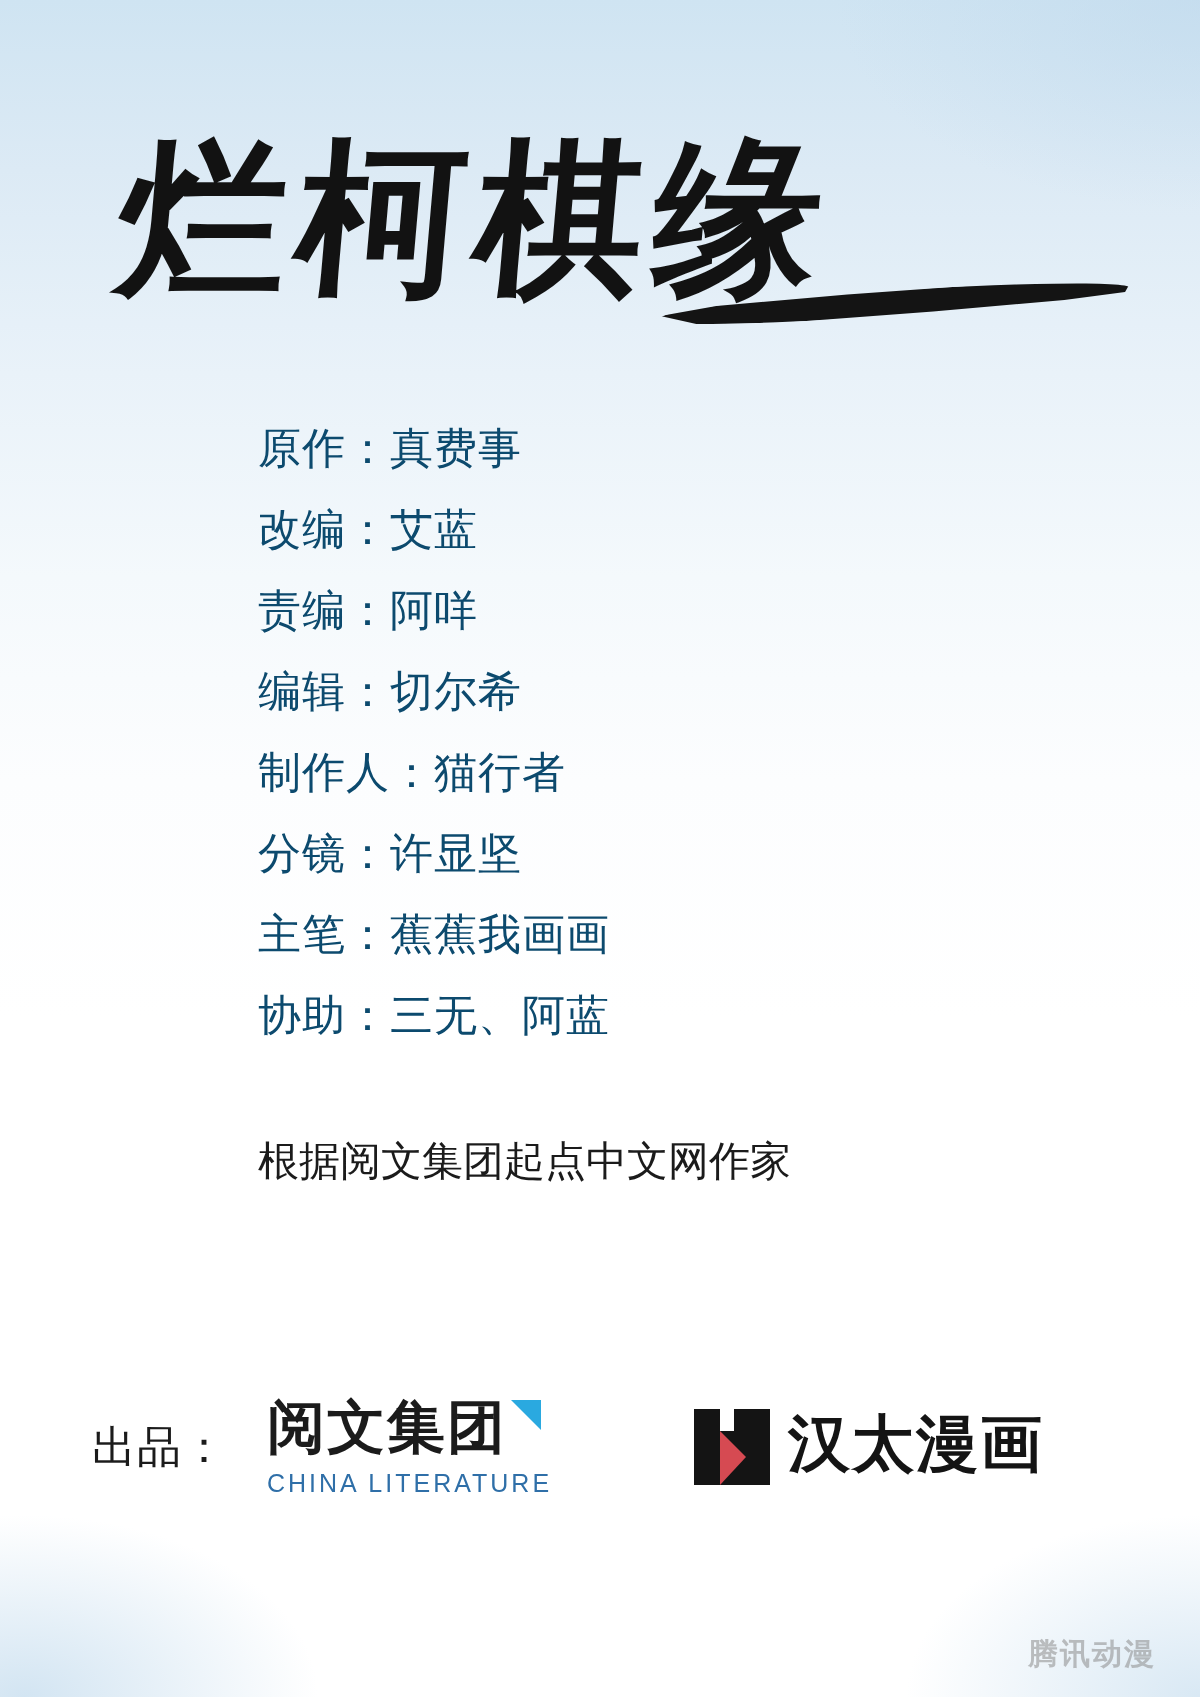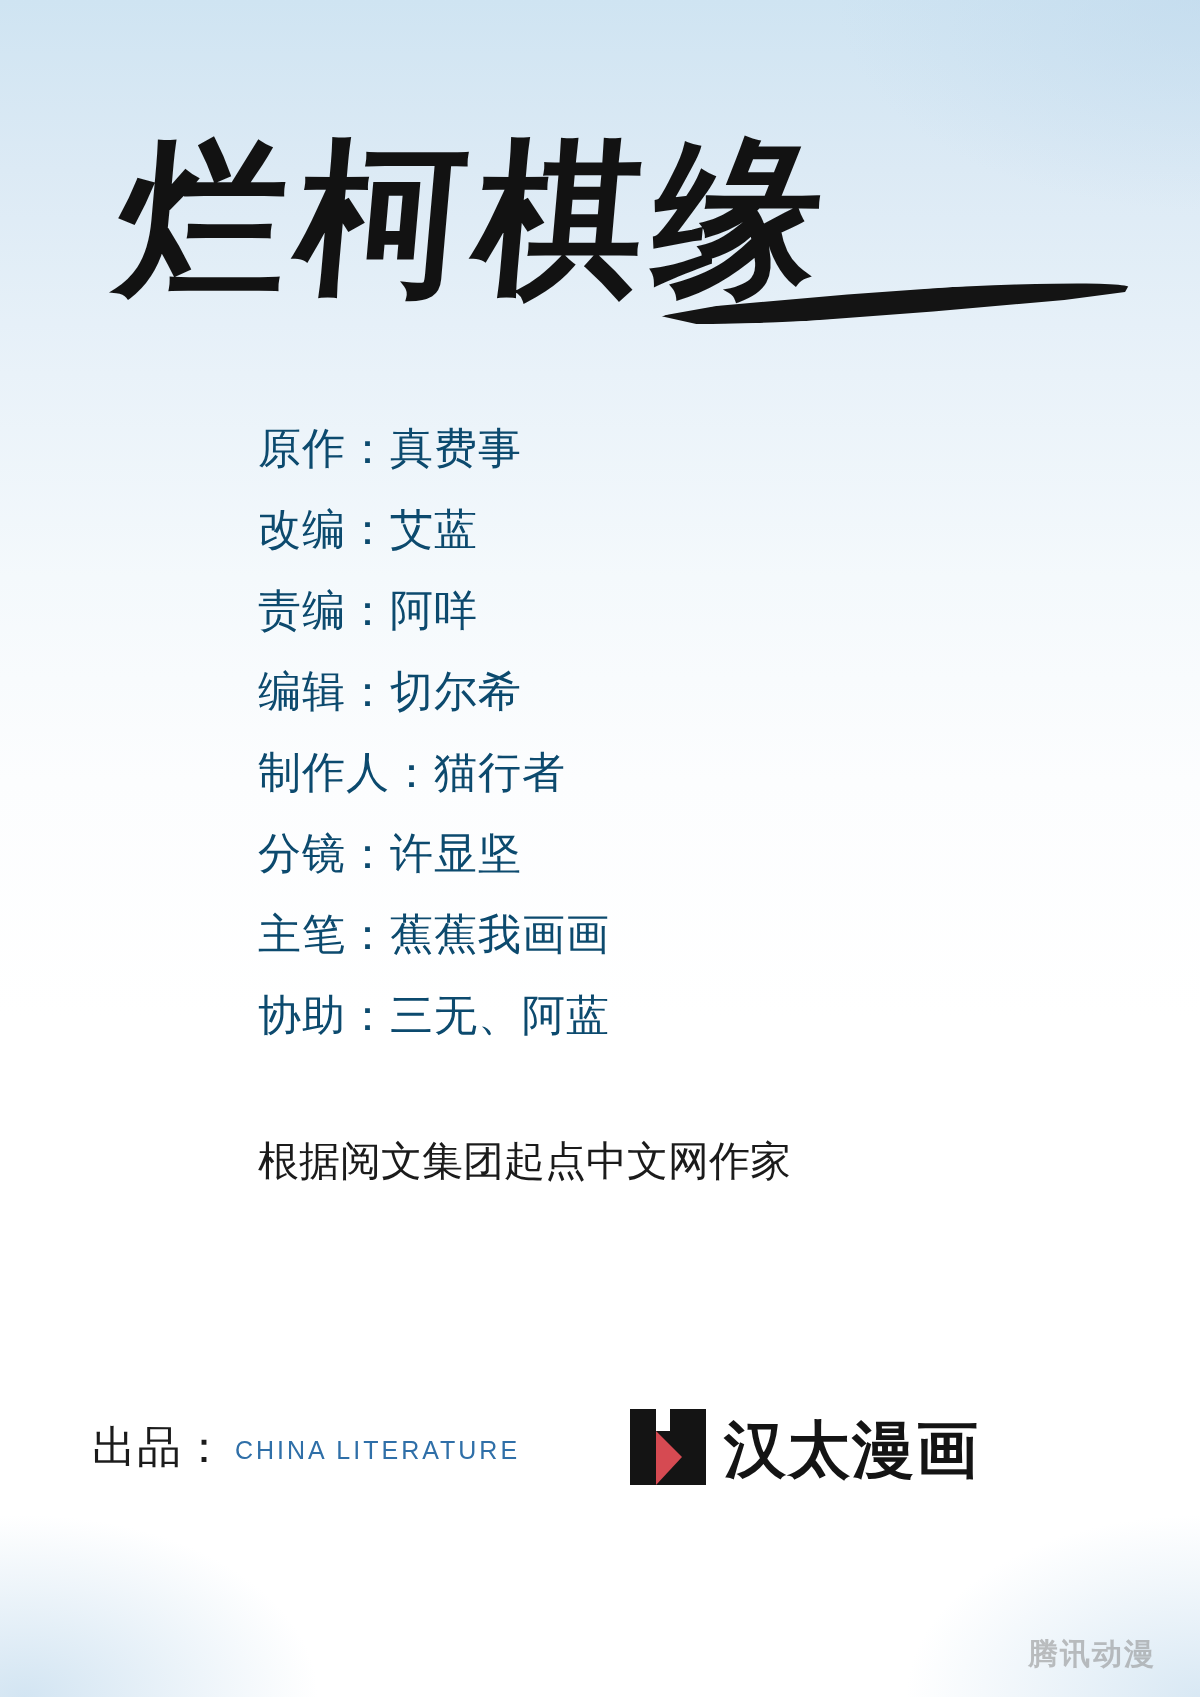--- a/index.html
+++ b/index.html
@@ -111,20 +111,21 @@
 
   
   .publisher-row {
     position: absolute;
     left: 92px;
     top: 1372px;
     width: 1020px;
     height: 150px;
     display: flex;
     align-items: center;
+    gap: 32px;
   }
   .publisher-label {
     font-family: "DejaVu Sans", "Liberation Sans", sans-serif;
     font-size: 44px;
     color: #1b1b1b;
     letter-spacing: 1px;
     white-space: nowrap;
     margin-right: 8px;
   }
 
@@ -161,21 +162,21 @@
     line-height: 34px;
     letter-spacing: 3px;
     color: #2f6fa8;
     white-space: nowrap;
     margin-top: 6px;
   }
 
   
   .logo-ht {
     display: flex;
-    align-items: flex-end;
+    align-items: flex-start;
   }
   .logo-ht-mark {
     position: relative;
     width: 76px;
     height: 76px;
     background: #141414;
     margin-right: 18px;
   }
   .logo-ht-mark::before {
     content: "";
@@ -249,20 +250,21 @@
   </div>
 
   <div class="source-block">
     <div class="source-line">根据阅文集团起点中文网作家</div>
   </div>
 
   <div class="publisher-row">
     <div class="publisher-label">出品：</div>
 
     <div class="logo-cl">
+      <div class="logo-cl-cn">阅文集团<span class="logo-cl-mark"></span></div>
       <div class="logo-cl-en">CHINA LITERATURE</div>
     </div>
 
     <div class="logo-ht">
       <div class="logo-ht-mark"></div>
       <div class="logo-ht-text">汉太漫画</div>
     </div>
   </div>
 
   <div class="watermark">

